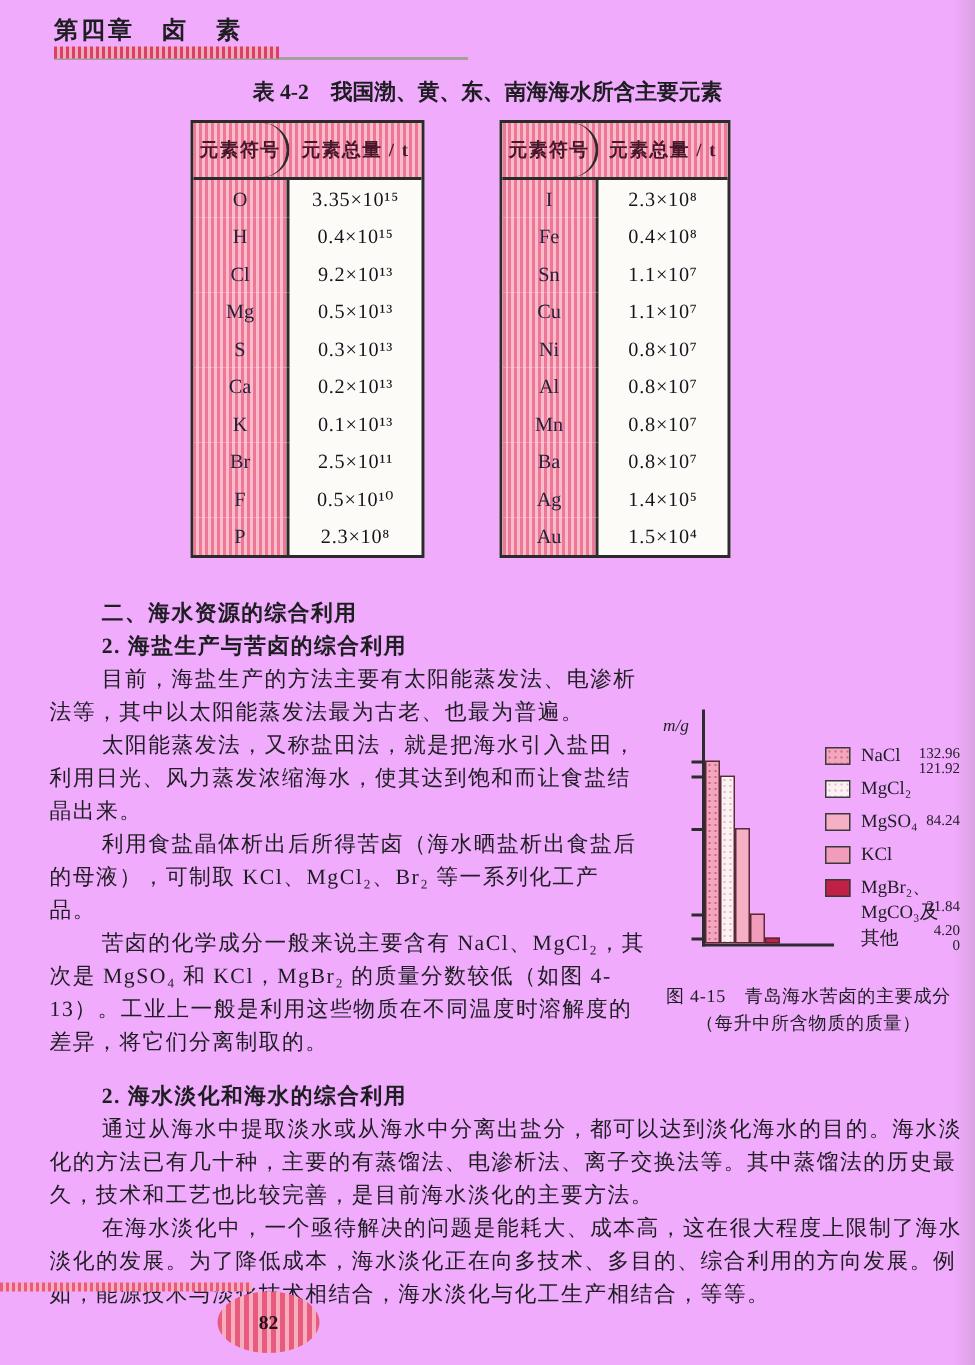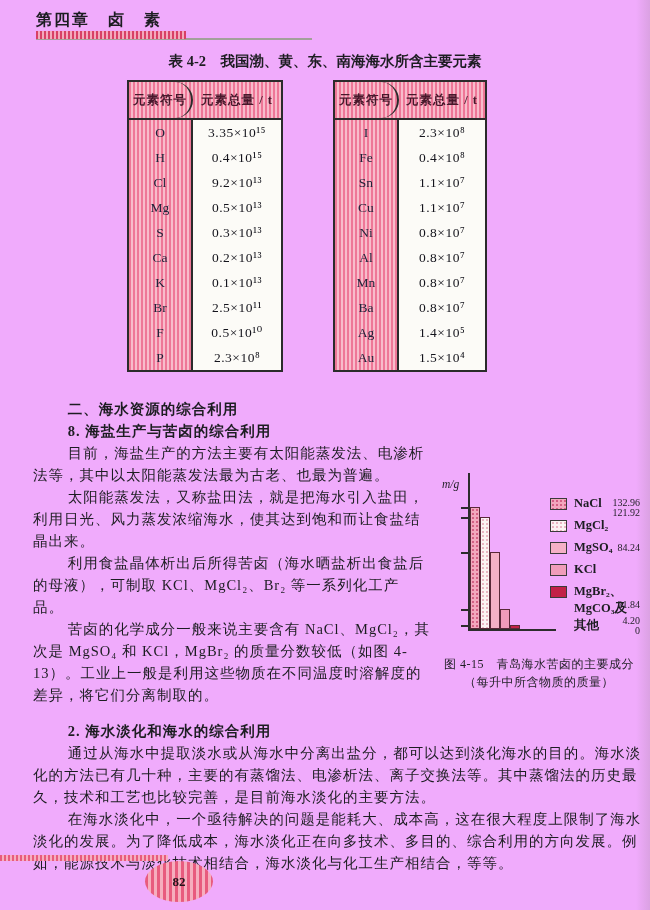--- a/index.html
+++ b/index.html
@@ -54,21 +54,21 @@
   .bars{ position:absolute; left:40px; bottom:12px; display:flex; align-items:flex-end; }
   .bar{ width:10px; border:1px solid #5a2838; box-sizing:border-box; }
   .ytick{ position:absolute; right:8px; font-size:10px; letter-spacing:0; }
   .tickdash{ position:absolute; left:31px; width:7px; height:2px; background:#2c2c2c; }
   .pat-dots-dark{ background-color:#f3a7be; background-image:radial-gradient(#d45f85 30%, rgba(0,0,0,0) 34%); background-size:4px 4px; }
   .pat-dots-light{ background-color:#fbf2f3; background-image:radial-gradient(#e9b4c3 30%, rgba(0,0,0,0) 34%); background-size:4px 4px; }
   .pat-pink1{ background-color:#f5b0c6; }
   .pat-pink2{ background-color:#f09cba; }
   .pat-dark{ background-color:#c22147; }
   .legend{ position:absolute; left:120px; top:26px; }
-  .legend-item{ display:flex; margin-bottom:5px;font-weight:bold; }
+  .legend-item{ display:flex; margin-bottom:5px; }
   .swatch{ width:15px; height:10px; border:1.5px solid #3a3a3a; margin-right:7px; margin-top:3px; flex:none; }
   .legend-label{ font-size:12.5px; line-height:17px; }
   .chart-caption{ margin-top:14px; text-align:center; font-size:12px; line-height:18px; text-indent:0; letter-spacing:0.5px;}
   
   .footer-line{ position:absolute; left:0; top:855px; width:168px; height:6px;
     background:repeating-linear-gradient(90deg,#e85b7e 0 2px,#f6aebe 2px 4px); }
   .page-oval{ position:absolute; left:145px; top:861px; width:68px; height:41px; border-radius:50%;
     background:repeating-linear-gradient(90deg,#e85b7e 0 3px,#f6aebe 3px 6px);
     display:flex; align-items:center; justify-content:center;text-align:center; }
   .page-num{ font-size:13px; font-weight:bold; color:#23131a; }
@@ -177,21 +177,21 @@
         </div>
         <div class="trow">
           <div class="tcell sym">Au</div>
           <div class="tcell amt">1.5×10⁴</div>
         </div>
       </div>
   </div>
 
   <div class="body-block">
     <div class="heading">二、海水资源的综合利用</div>
-    <div class="heading">8. 海盐生产与苦卤的综合利用</div>
+    <div class="heading">2. 海盐生产与苦卤的综合利用</div>
 
     <div class="mid-row">
       <div class="text-col">
         <p class="para">目前，海盐生产的方法主要有太阳能蒸发法、电渗析法等，其中以太阳能蒸发法最为古老、也最为普遍。</p>
         <p class="para">太阳能蒸发法，又称盐田法，就是把海水引入盐田，利用日光、风力蒸发浓缩海水，使其达到饱和而让食盐结晶出来。</p>
         <p class="para">利用食盐晶体析出后所得苦卤（海水晒盐析出食盐后的母液），可制取 KCl、MgCl₂、Br₂ 等一系列化工产品。</p>
         <p class="para">苦卤的化学成分一般来说主要含有 NaCl、MgCl₂，其次是 MgSO₄ 和 KCl，MgBr₂ 的质量分数较低（如图 4-13）。工业上一般是利用这些物质在不同温度时溶解度的差异，将它们分离制取的。</p>
       </div>
 
       <div class="chart-col">

